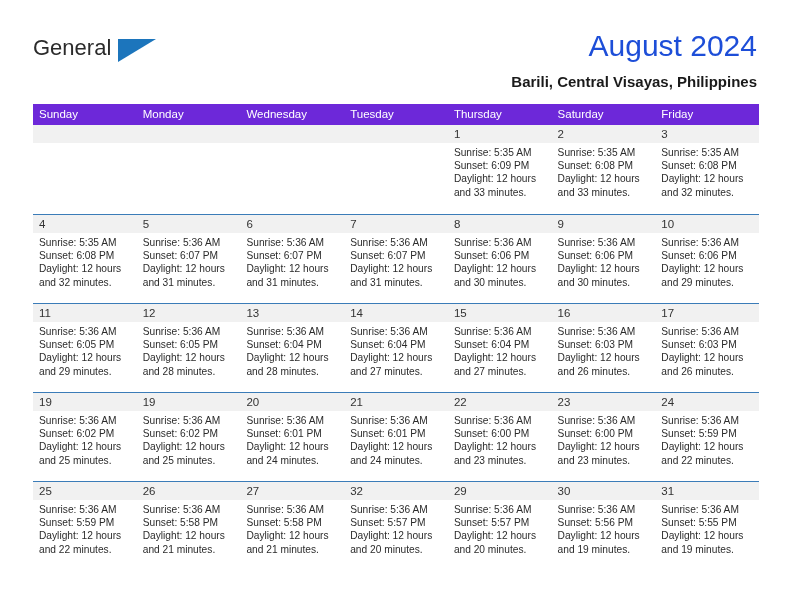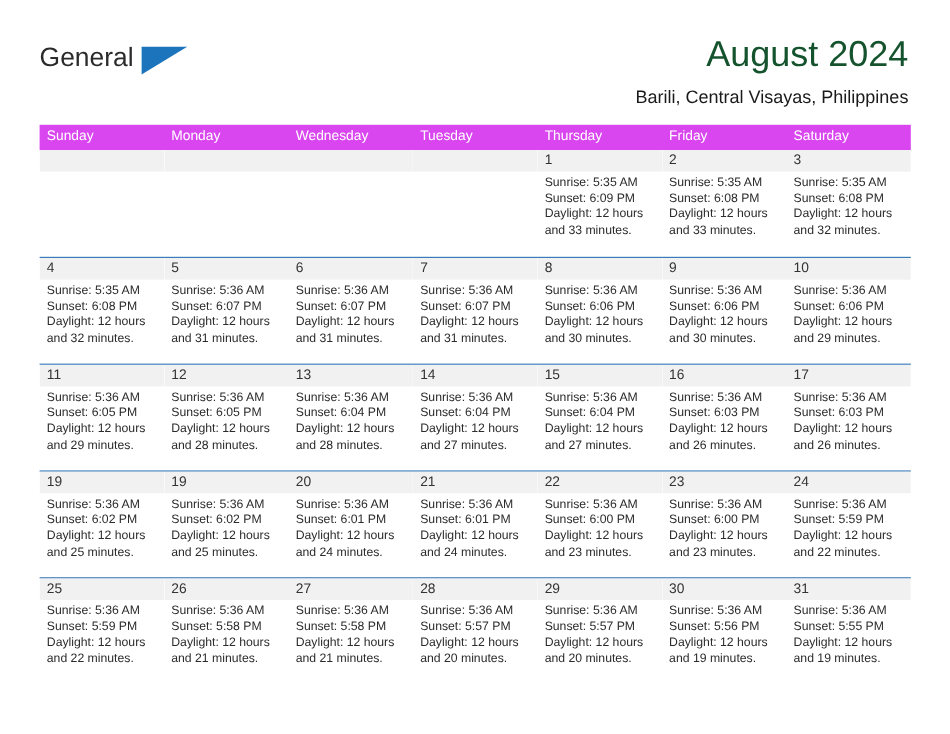--- a/index.html
+++ b/index.html
@@ -64,44 +64,44 @@
 
   .title-block {
     position: absolute;
     right: 35px;
     top: 28px;
     text-align: right;
   }
   .cal-title {
     font-size: 30px;
     font-weight: 400;
-    color: #14532d;
+    color: #1d4ed8;
     line-height: 36px;
     white-space: nowrap;
   }
   .cal-subtitle {
     font-size: 15px;
-    font-weight: 400;
+    font-weight: 700;
     color: #1a1a1a;
     line-height: 20px;
     margin-top: 8px;
     white-space: nowrap;
     text-align: right;
   }
 
   
   .calendar {
     position: absolute;
     left: 33px;
     top: 104px;
     width: 726px;
   }
   .dow-row {
     display: flex;
-    background: #d946ef;
+    background: #6d28d9;
     height: 21px;
   }
   .dow-cell {
     flex: 1 1 0;
     color: #ffffff;
     font-size: 11.5px;
     line-height: 21px;
     padding-left: 6px;
     box-sizing: border-box;
     white-space: nowrap;
@@ -164,22 +164,22 @@
 
   </div>
 
   <div class="calendar">
     <div class="dow-row" id="dow-row">
         <div class="dow-cell">Sunday</div>
         <div class="dow-cell">Monday</div>
         <div class="dow-cell">Wednesday</div>
         <div class="dow-cell">Tuesday</div>
         <div class="dow-cell">Thursday</div>
+        <div class="dow-cell">Saturday</div>
         <div class="dow-cell">Friday</div>
-        <div class="dow-cell">Saturday</div>
       </div>
     <div id="weeks-container">
         <div class="week-row">
           <div class="day-cell empty">
             <div class="day-num-band">
               <span class="day-num"></span>
             </div>
           </div>
           <div class="day-cell empty">
             <div class="day-num-band">
@@ -496,21 +496,21 @@
             </div>
             <div class="day-info">
               <div>Sunrise: 5:36 AM</div>
               <div>Sunset: 5:58 PM</div>
               <div>Daylight: 12 hours</div>
               <div>and 21 minutes.</div>
             </div>
           </div>
           <div class="day-cell">
             <div class="day-num-band">
-              <span class="day-num">28</span>
+              <span class="day-num">32</span>
             </div>
             <div class="day-info">
               <div>Sunrise: 5:36 AM</div>
               <div>Sunset: 5:57 PM</div>
               <div>Daylight: 12 hours</div>
               <div>and 20 minutes.</div>
             </div>
           </div>
           <div class="day-cell">
             <div class="day-num-band">

